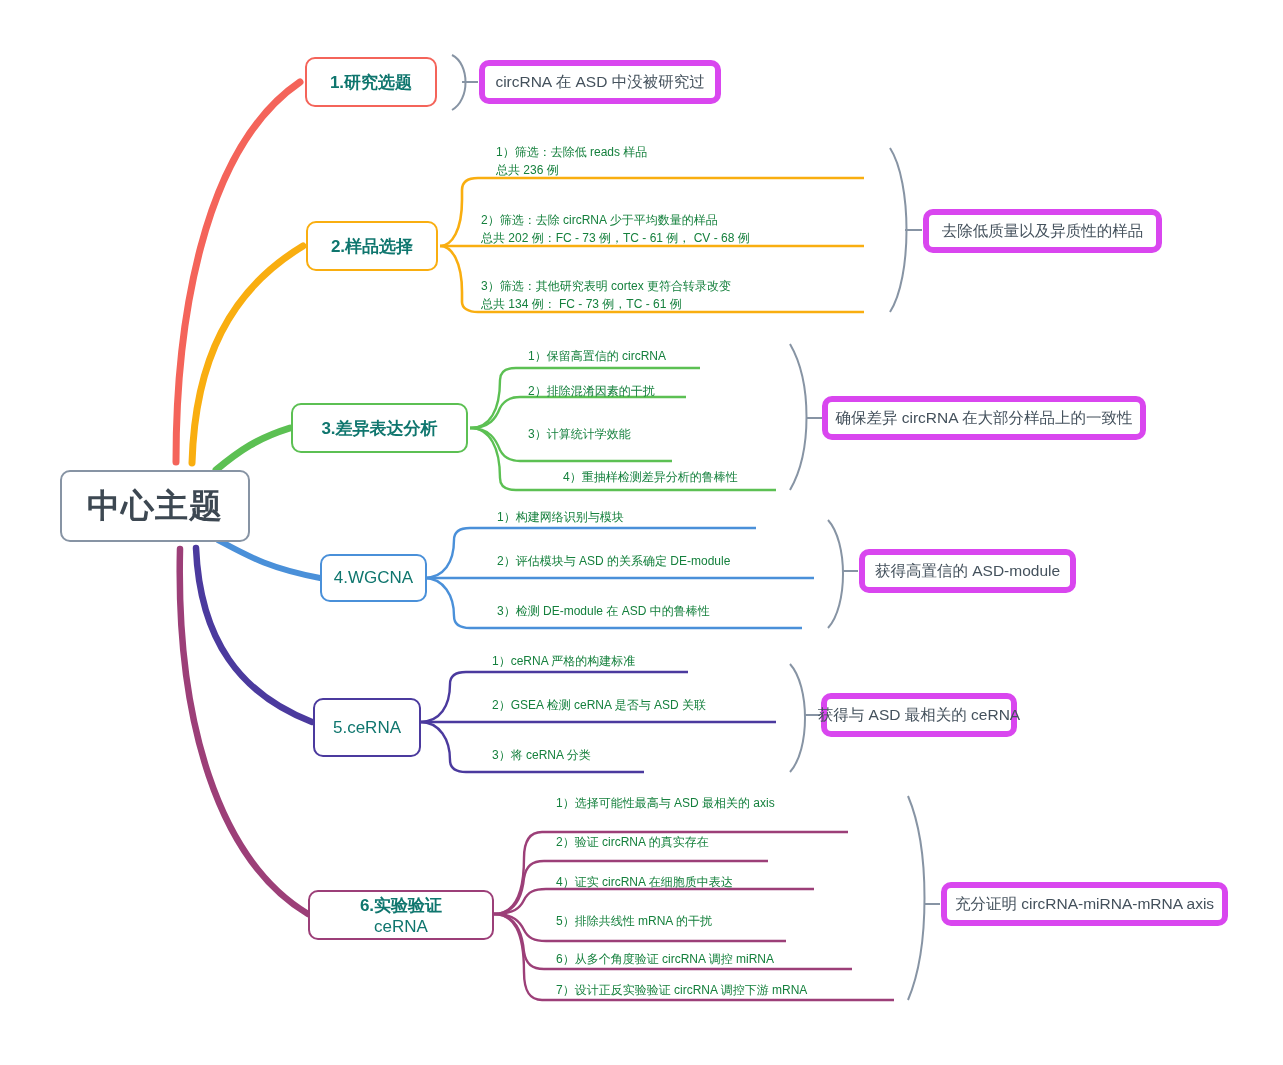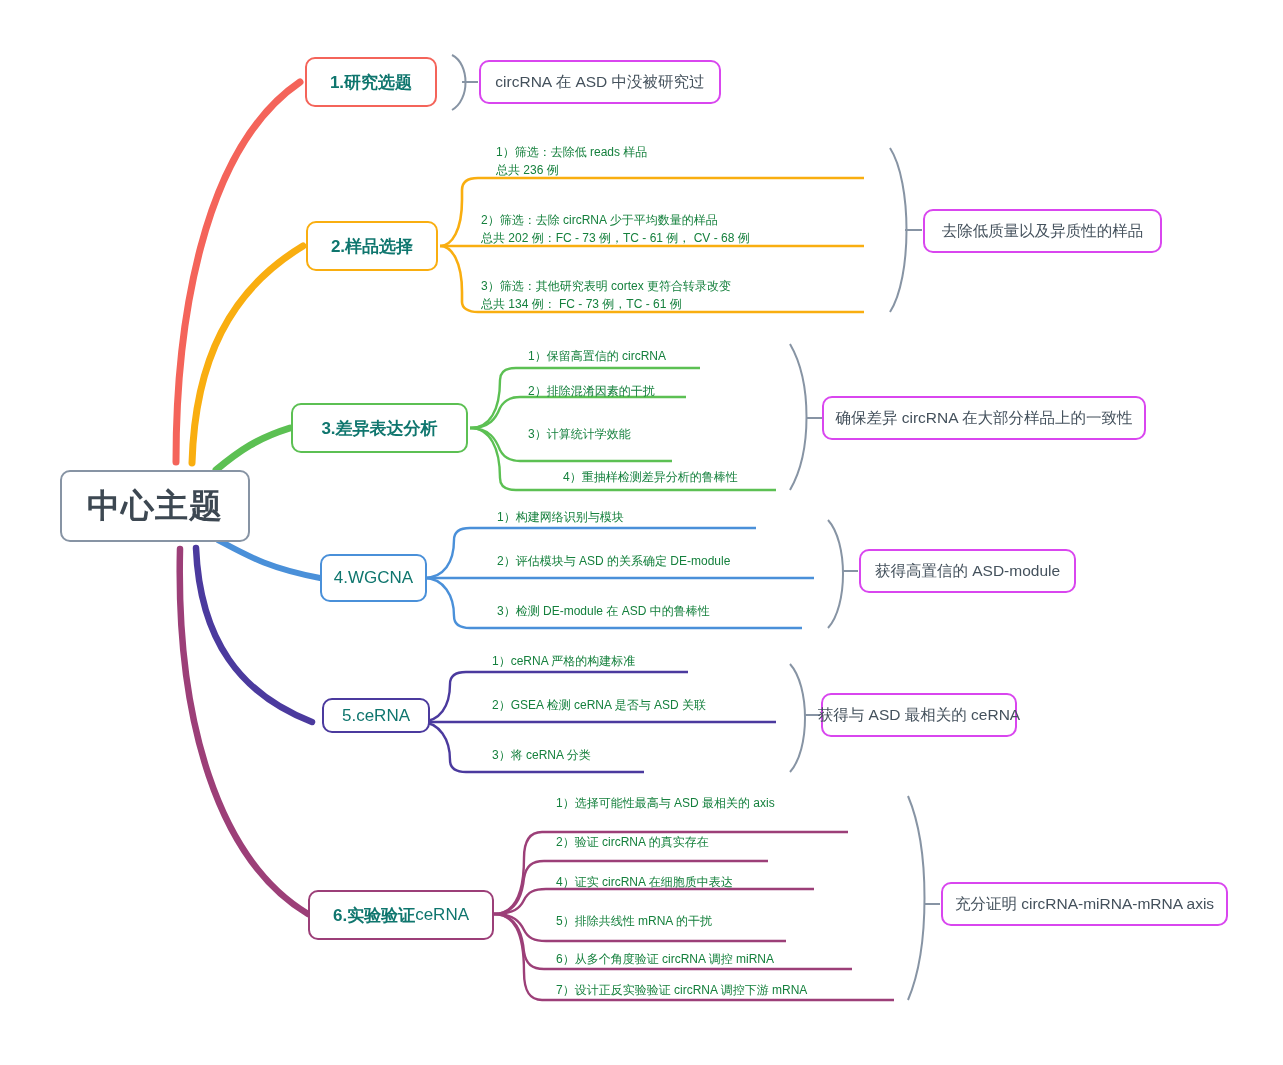--- a/index.html
+++ b/index.html
@@ -75,21 +75,21 @@
   }
 
   
   .summary-box {
     position: absolute;
     box-sizing: border-box;
     display: flex;
     align-items: center;
     justify-content: center;
     background: #ffffff;
-    border: 2px solid #d946ef;
+    border: 6px solid #d946ef;
     border-radius: 10px;
     font-size: 15.5px;
     color: #44515c;
     white-space: nowrap;
     padding: 0 14px;
   }
 </style>
 </head>
 <body>
 
@@ -185,31 +185,31 @@
   <div class="branch-node" style="left:320px; top:554px; width:107px; height:48px; border-color:#4a90d9;">
     <span class="latin">4.WGCNA</span>
   </div>
   <div class="leaf" style="left:497px; top:508px;">1）构建网络识别与模块</div>
   <div class="leaf" style="left:497px; top:552px;">2）评估模块与 ASD 的关系确定 DE-module</div>
   <div class="leaf" style="left:497px; top:602px;">3）检测 DE-module 在 ASD 中的鲁棒性</div>
   <div class="summary-box" style="left:859px; top:549px; width:217px; height:44px;">
     <span>获得高置信的 ASD-module</span>
   </div>
 
-  <div class="branch-node" style="left:322px; top:698px; width:108px; height:35px; border-color:#4b3a9e;">
+  <div class="branch-node" style="left:313px; top:698px; width:108px; height:59px; border-color:#4b3a9e;">
     <span class="latin">5.ceRNA</span>
   </div>
   <div class="leaf" style="left:492px; top:652px;">1）ceRNA 严格的构建标准</div>
   <div class="leaf" style="left:492px; top:696px;">2）GSEA 检测 ceRNA 是否与 ASD 关联</div>
   <div class="leaf" style="left:492px; top:746px;">3）将 ceRNA 分类</div>
   <div class="summary-box" style="left:821px; top:693px; width:196px; height:44px;">
     <span>获得与 ASD 最相关的 ceRNA</span>
   </div>
 
-  <div class="branch-node" style="left:308px; top:890px; width:186px; height:50px; border-color:#9c3f78;">
+  <div class="branch-node" style="left:308px; top:890px; width:186px; height:50px; border-color:#9c3f78;flex-direction:column;">
     <span class="cn">6.实验验证 </span>
       <span class="latin">ceRNA</span>
   </div>
   <div class="leaf" style="left:556px; top:794px;">1）选择可能性最高与 ASD 最相关的 axis</div>
   <div class="leaf" style="left:556px; top:833px;">2）验证 circRNA 的真实存在</div>
   <div class="leaf" style="left:556px; top:873px;">4）证实 circRNA 在细胞质中表达</div>
   <div class="leaf" style="left:556px; top:912px;">5）排除共线性 mRNA 的干扰</div>
   <div class="leaf" style="left:556px; top:950px;">6）从多个角度验证 circRNA 调控 miRNA</div>
   <div class="leaf" style="left:556px; top:981px;">7）设计正反实验验证 circRNA 调控下游 mRNA</div>
   <div class="summary-box" style="left:941px; top:882px; width:287px; height:44px;">

